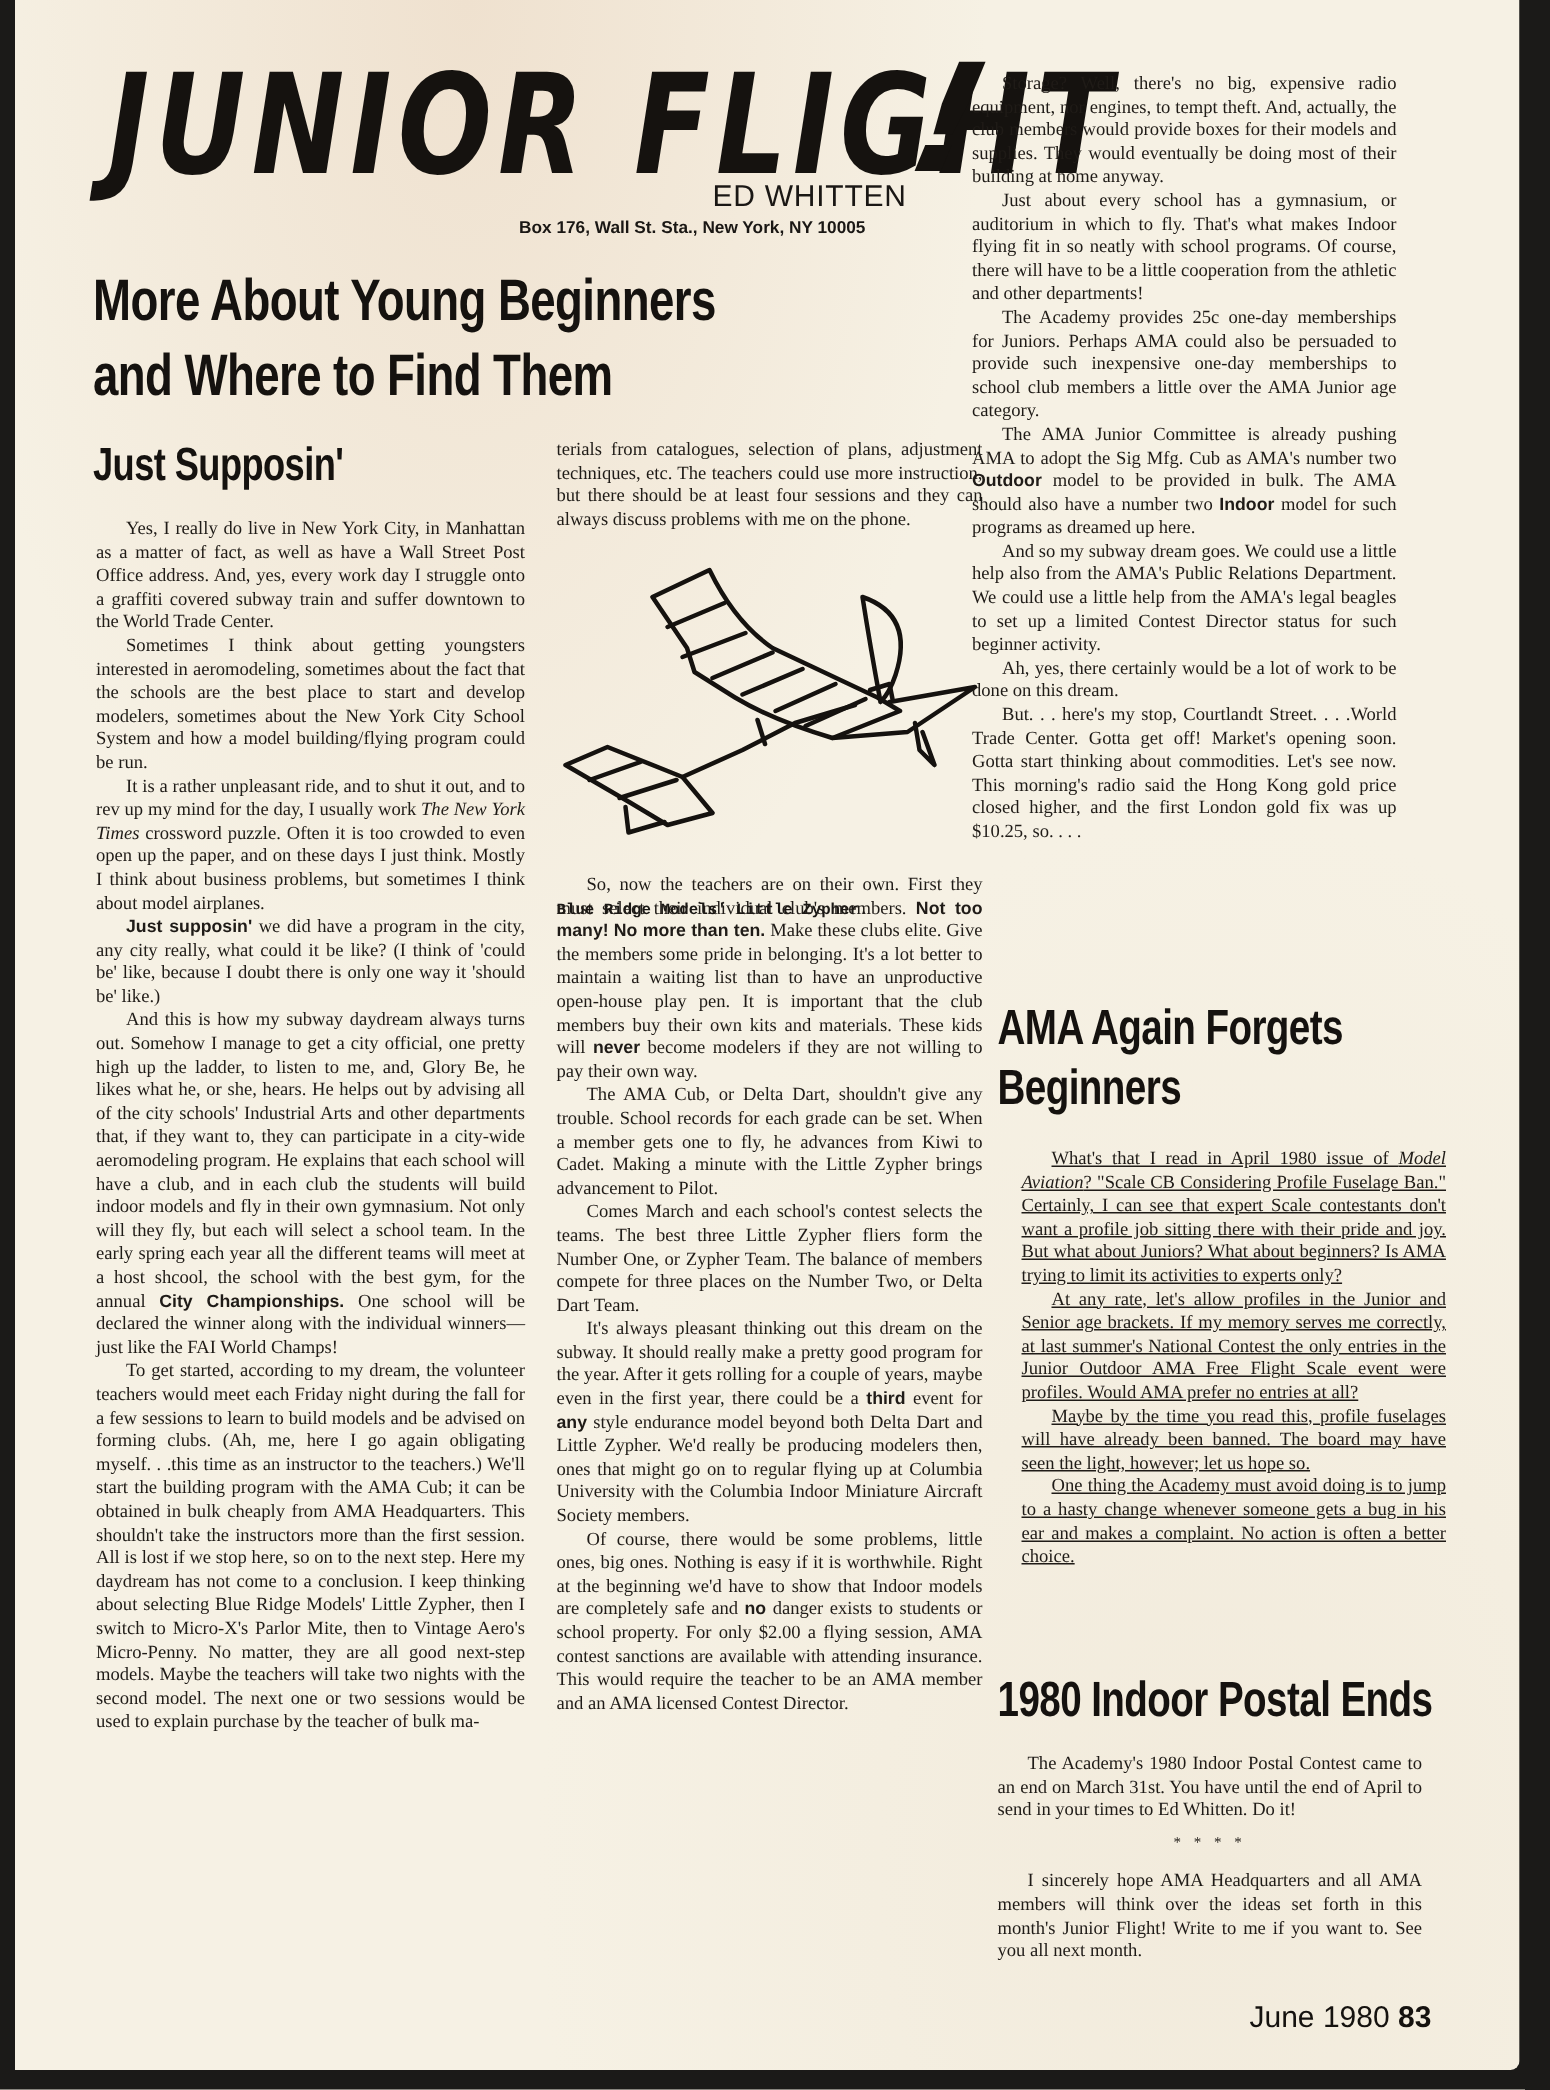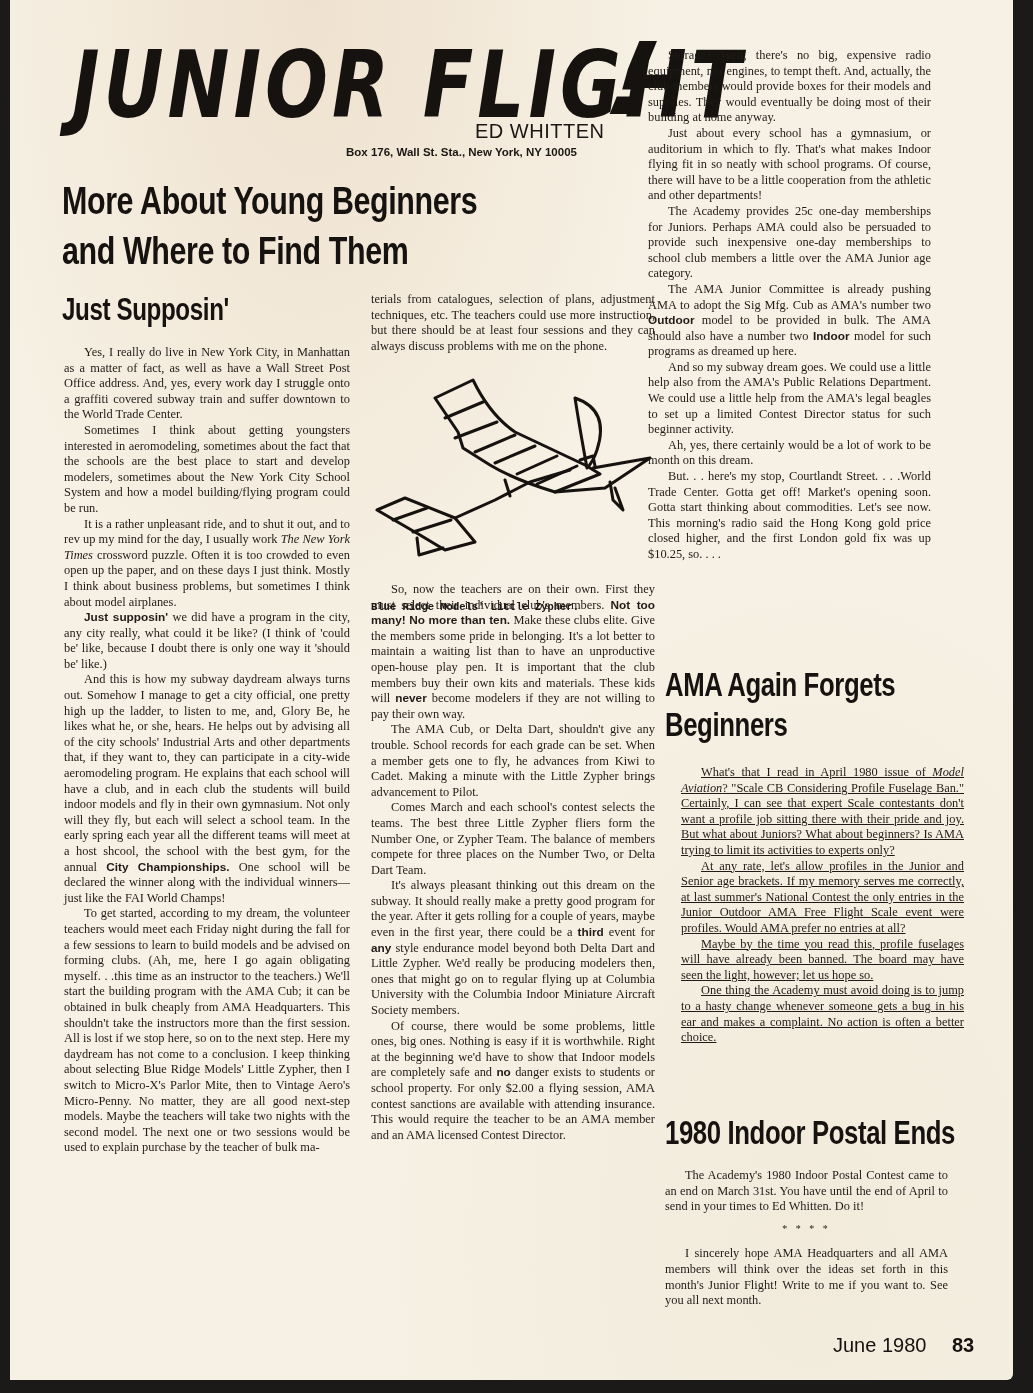--- a/index.html
+++ b/index.html
@@ -52,21 +52,21 @@
   .col b { font-family: "Liberation Sans", sans-serif; font-size: 11.8px; }
   .caption {
     position: absolute; left: 361px; top: 561px; font-size: 10.5px; font-weight: bold;
     font-family: Liberation Mono, monospace; color: #1a1714; margin-top: 40px;
   }
   .stars { text-align: center; font-size: 10px; letter-spacing: 3px; margin: 6px 0 10px 0; }
   .folio {
     position: absolute; left: 823px; top: 1334px; font-family: "Liberation Sans", sans-serif;
     font-size: 20px; color: #15120f;
   }
-  .folio .num { font-weight: bold; margin-left: 20px; }
+  .folio .num { font-weight: bold; }
   svg#plane { position: absolute; left: 355px; top: 370px; }
 </style>
 </head>
 <body>
 
 <div id="page">
 
   <div class="masthead">JUNIOR FLIGHT</div>
   <div class="masthead-bang">!</div>
   <div class="byline">ED WHITTEN</div>
@@ -130,21 +130,21 @@
     <p><span>It's always pleasant thinking out this dream on the subway. It should really make a pretty good program for the year. After it gets rolling for a couple of years, maybe even in the first year, there could be a </span><b>third</b><span> event for </span><b>any</b><span> style endurance model beyond both Delta Dart and Little Zypher. We'd really be producing modelers then, ones that might go on to regular flying up at Columbia University with the Columbia Indoor Miniature Aircraft Society members.</span></p>
     <p><span>Of course, there would be some problems, little ones, big ones. Nothing is easy if it is worthwhile. Right at the beginning we'd have to show that Indoor models are completely safe and </span><b>no</b><span> danger exists to students or school property. For only $2.00 a flying session, AMA contest sanctions are available with attending insurance. This would require the teacher to be an AMA member and an AMA licensed Contest Director.</span></p>
   </div>
 
   <div class="col" style="left:638px; top:48px; width:283px;">
     <p>Storage? Well, there's no big, expensive radio equipment, nor engines, to tempt theft. And, actually, the club members would provide boxes for their models and supplies. They would eventually be doing most of their building at home anyway.</p>
     <p>Just about every school has a gymnasium, or auditorium in which to fly. That's what makes Indoor flying fit in so neatly with school programs. Of course, there will have to be a little cooperation from the athletic and other departments!</p>
     <p>The Academy provides 25c one-day memberships for Juniors. Perhaps AMA could also be persuaded to provide such inexpensive one-day memberships to school club members a little over the AMA Junior age category.</p>
     <p><span>The AMA Junior Committee is already pushing AMA to adopt the Sig Mfg. Cub as AMA's number two </span><b>Outdoor</b><span> model to be provided in bulk. The AMA should also have a number two </span><b>Indoor</b><span> model for such programs as dreamed up here.</span></p>
     <p>And so my subway dream goes. We could use a little help also from the AMA's Public Relations Department. We could use a little help from the AMA's legal beagles to set up a limited Contest Director status for such beginner activity.</p>
-    <p>Ah, yes, there certainly would be a lot of work to be month on this dream.</p>
+    <p>Ah, yes, there certainly would be a lot of work to be done on this dream.</p>
     <p>But. . . here's my stop, Courtlandt Street. . . .World Trade Center. Gotta get off! Market's opening soon. Gotta start thinking about commodities. Let's see now. This morning's radio said the Hong Kong gold price closed higher, and the first London gold fix was up $10.25, so. . . .</p>
   </div>
 
   <div class="headline h-right" style="left:655px; top:665px;">
     <div>AMA Again Forgets</div>
     <div>Beginners</div>
   </div>
 
   <div class="col" style="left:671px; top:765px; width:283px;text-decoration:underline;">
     <p><span>What's that I read in April 1980 issue of </span><i>Model Aviation</i><span>? "Scale CB Considering Profile Fuselage Ban." Certainly, I can see that expert Scale contestants don't want a profile job sitting there with their pride and joy. But what about Juniors? What about beginners? Is AMA trying to limit its activities to experts only?</span></p>

